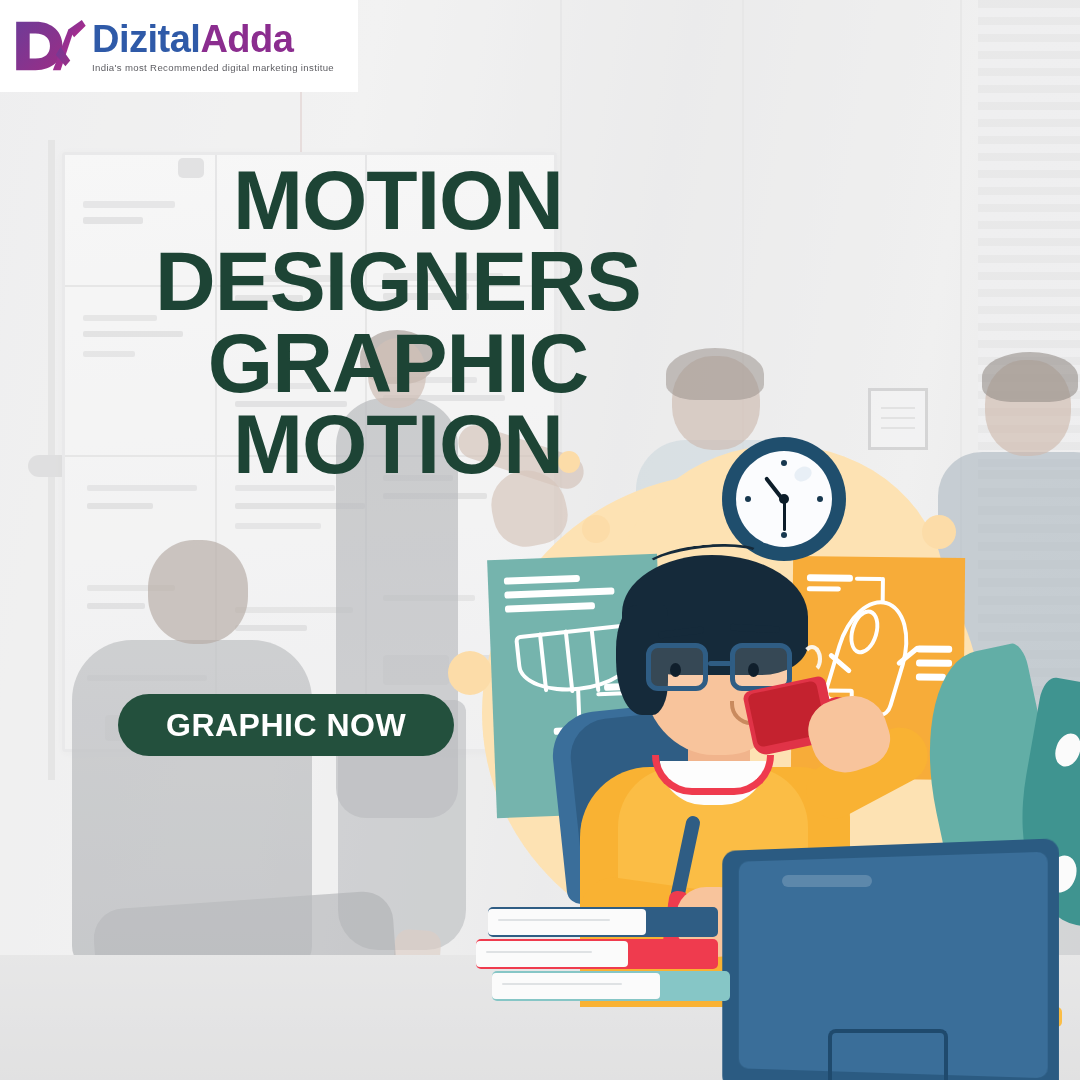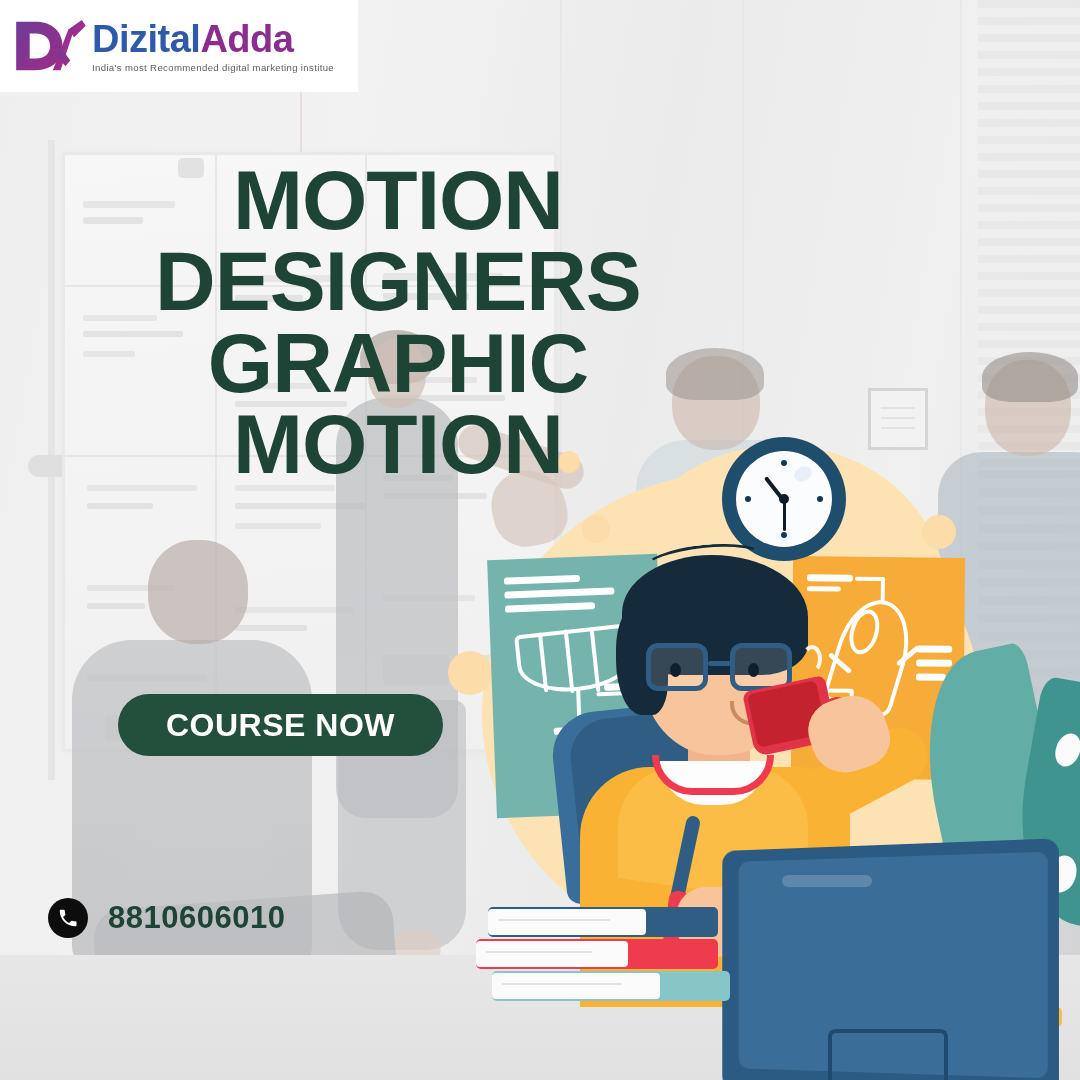--- a/index.html
+++ b/index.html
@@ -471,26 +471,18 @@
     </div>
   </div>
 
   <div class="headline">
     <div>MOTION</div>
     <div>DESIGNERS</div>
     <div>GRAPHIC</div>
     <div>MOTION</div>
   </div>
 
-  <button class="cta">COURSE NOW</button>
+  <button class="cta">GRAPHIC NOW</button>
 
   <div class="contact">
-    <div class="c-row">
-      <span class="c-icon">
-        <svg viewBox="0 0 24 24" width="22" height="22" fill="#ffffff" aria-hidden="true">
-          <path d="M6.6 10.8c1.4 2.8 3.8 5.1 6.6 6.6l2.2-2.2c.3-.3.7-.4 1.1-.2 1.2.4 2.5.6 3.8.6.6 0 1 .4 1 1V20c0 .6-.4 1-1 1C10.6 21 3 13.4 3 4c0-.6.4-1 1-1h3.5c.6 0 1 .4 1 1 0 1.3.2 2.6.6 3.8.1.4 0 .8-.2 1.1l-2.3 1.9z"></path>
-        </svg>
-      </span>
-      <span class="c-text c-phone">8810606010</span>
-    </div>
   </div>
 
 </div>
 
 </body></html>

